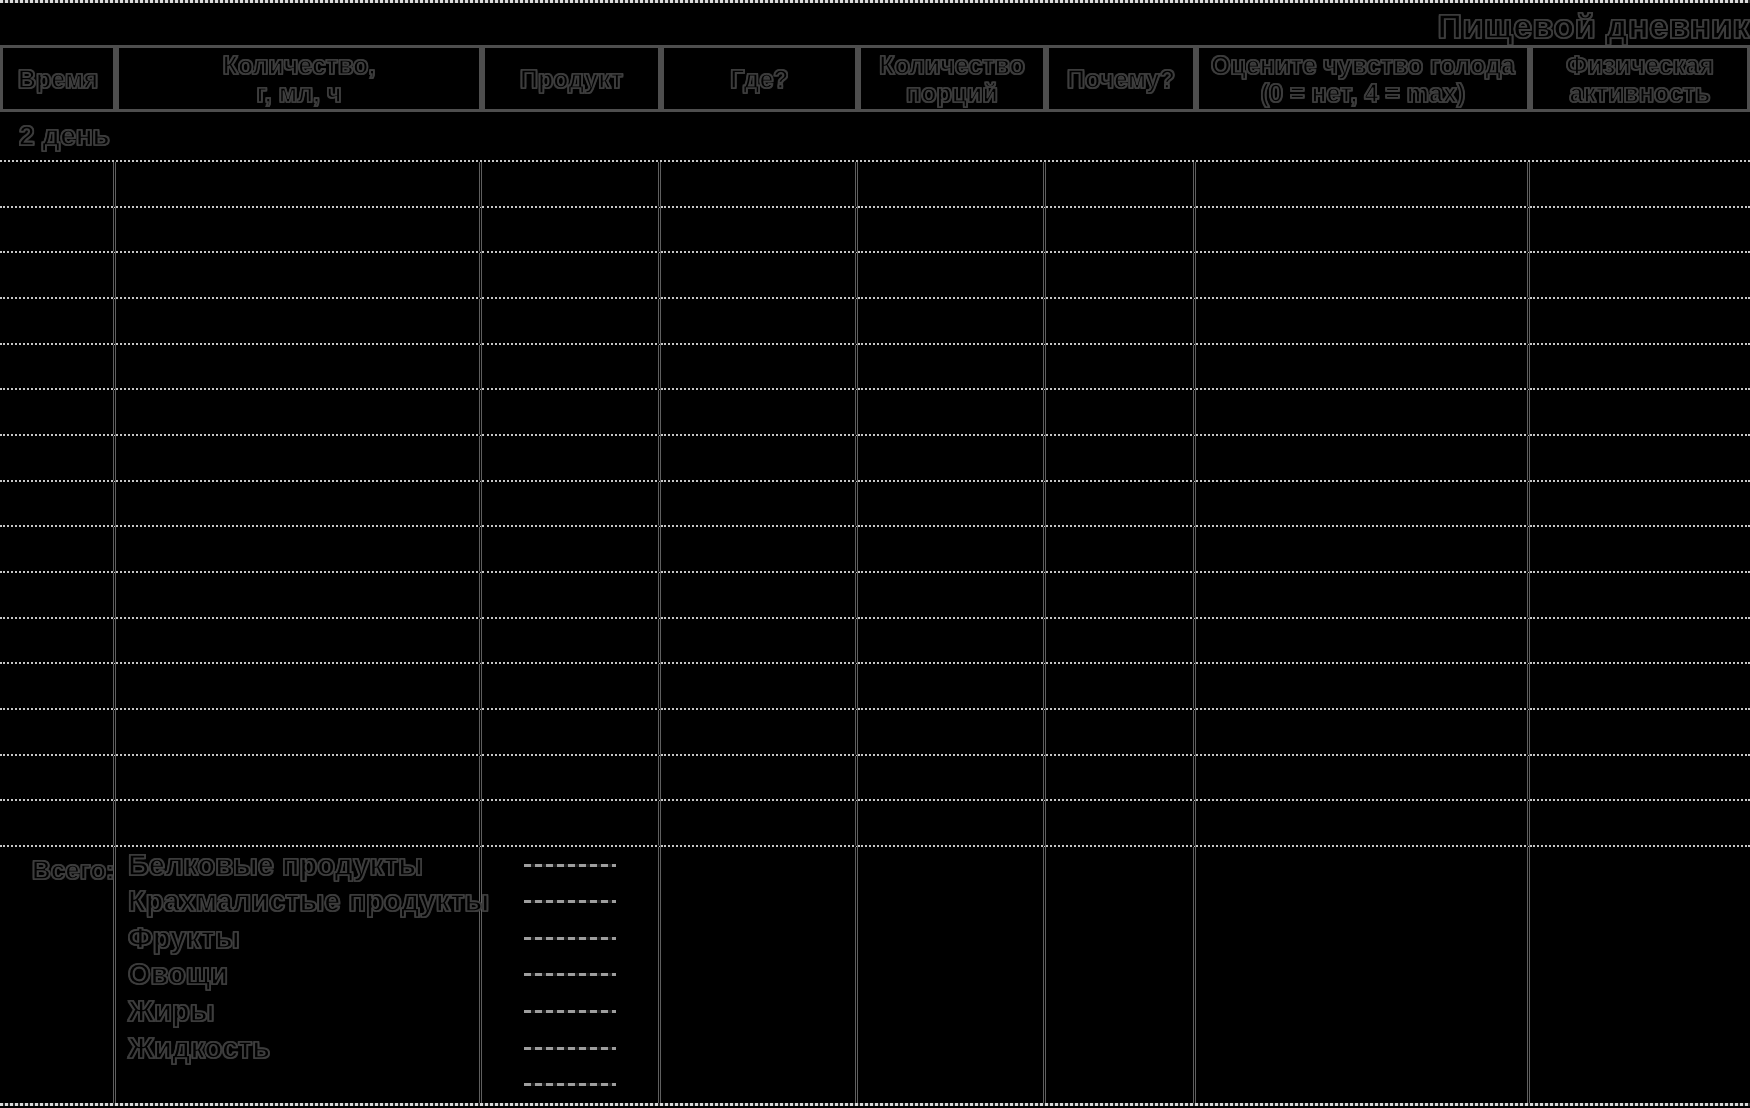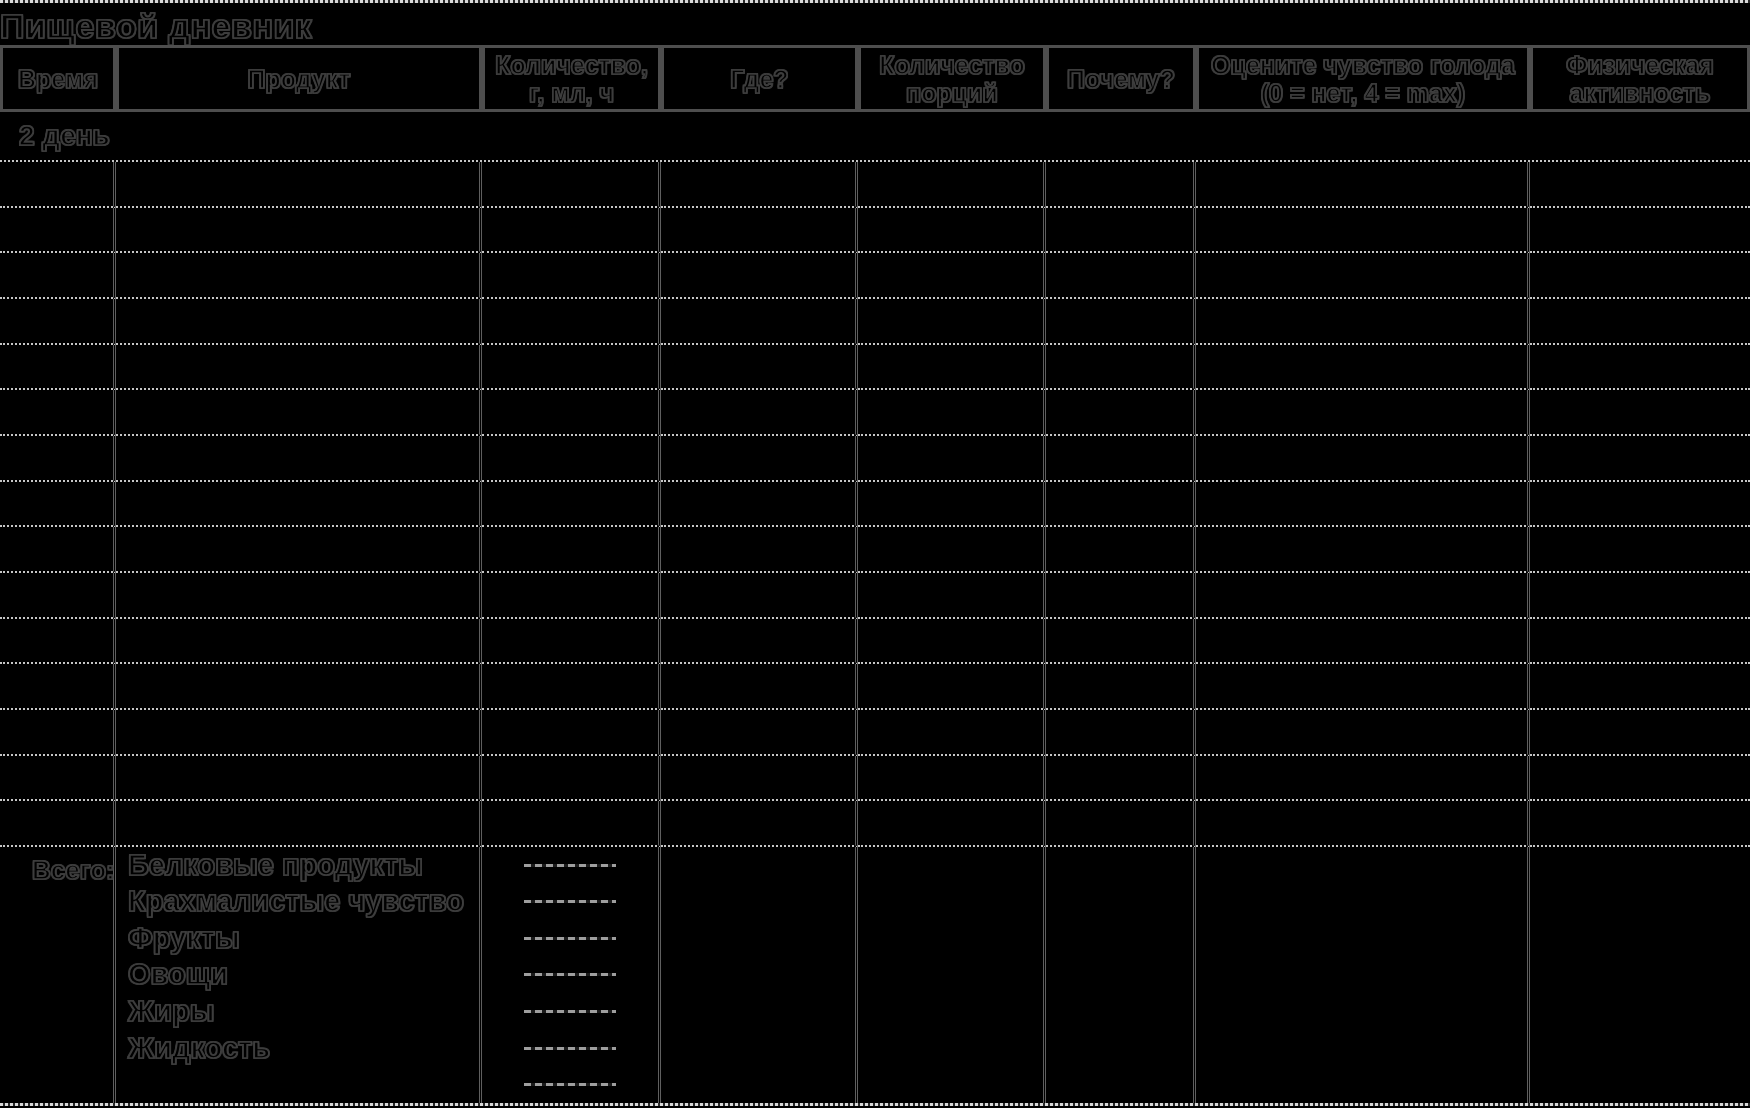--- a/index.html
+++ b/index.html
@@ -21,21 +21,21 @@
       -1px  1px 0 #383838, 1px  1px 0 #383838,
       -1px  0   0 #383838, 1px  0   0 #383838,
        0   -1px 0 #383838, 0    1px 0 #383838;
   }
   .dotted-edge {
     width:100%; height:3px;
     background:repeating-linear-gradient(90deg,#d9d9d9 0 3px,#2a2a2a 3px 5px);
   }
   .title-row {
     height:42px;
-    display:flex; align-items:flex-end; justify-content:flex-start;
+    display:flex; align-items:flex-end; justify-content:flex-end;
   }
   .title { font-size:34px; letter-spacing:0.5px; line-height:1.05; }
 
   .cols {
     display:grid;
     grid-template-columns:116px 366px 179px 197px 188px 150px 334px 220px;
   }
   .header-row { height:67px; }
   .hcell {
     margin:0 0;
@@ -94,25 +94,25 @@
 
   <div class="title-row">
     <div class="title otext">Пищевой дневник</div>
   </div>
 
   <div class="cols header-row">
     <div class="hcell">
         <span class="hlabel otext">Время</span>
       </div>
     <div class="hcell">
-        <span class="hlabel otext">Продукт</span>
-      </div>
-    <div class="hcell">
         <span class="hlabel otext">Количество,
 г, мл, ч</span>
+      </div>
+    <div class="hcell">
+        <span class="hlabel otext">Продукт</span>
       </div>
     <div class="hcell">
         <span class="hlabel otext">Где?</span>
       </div>
     <div class="hcell">
         <span class="hlabel otext">Количество
 порций</span>
       </div>
     <div class="hcell">
         <span class="hlabel otext">Почему?</span>
@@ -256,21 +256,21 @@
 
   <div class="cols totals">
     <div class="tcell vline totals-label-cell">
       <span class="otext totals-label">Всего:</span>
     </div>
     <div class="tcell vline" id="totals-labels">
         <div class="total-line">
           <span class="otext cat-label">Белковые продукты</span>
         </div>
         <div class="total-line">
-          <span class="otext cat-label">Крахмалистые чувство</span>
+          <span class="otext cat-label">Крахмалистые продукты</span>
         </div>
         <div class="total-line">
           <span class="otext cat-label">Фрукты</span>
         </div>
         <div class="total-line">
           <span class="otext cat-label">Овощи</span>
         </div>
         <div class="total-line">
           <span class="otext cat-label">Жиры</span>
         </div>

